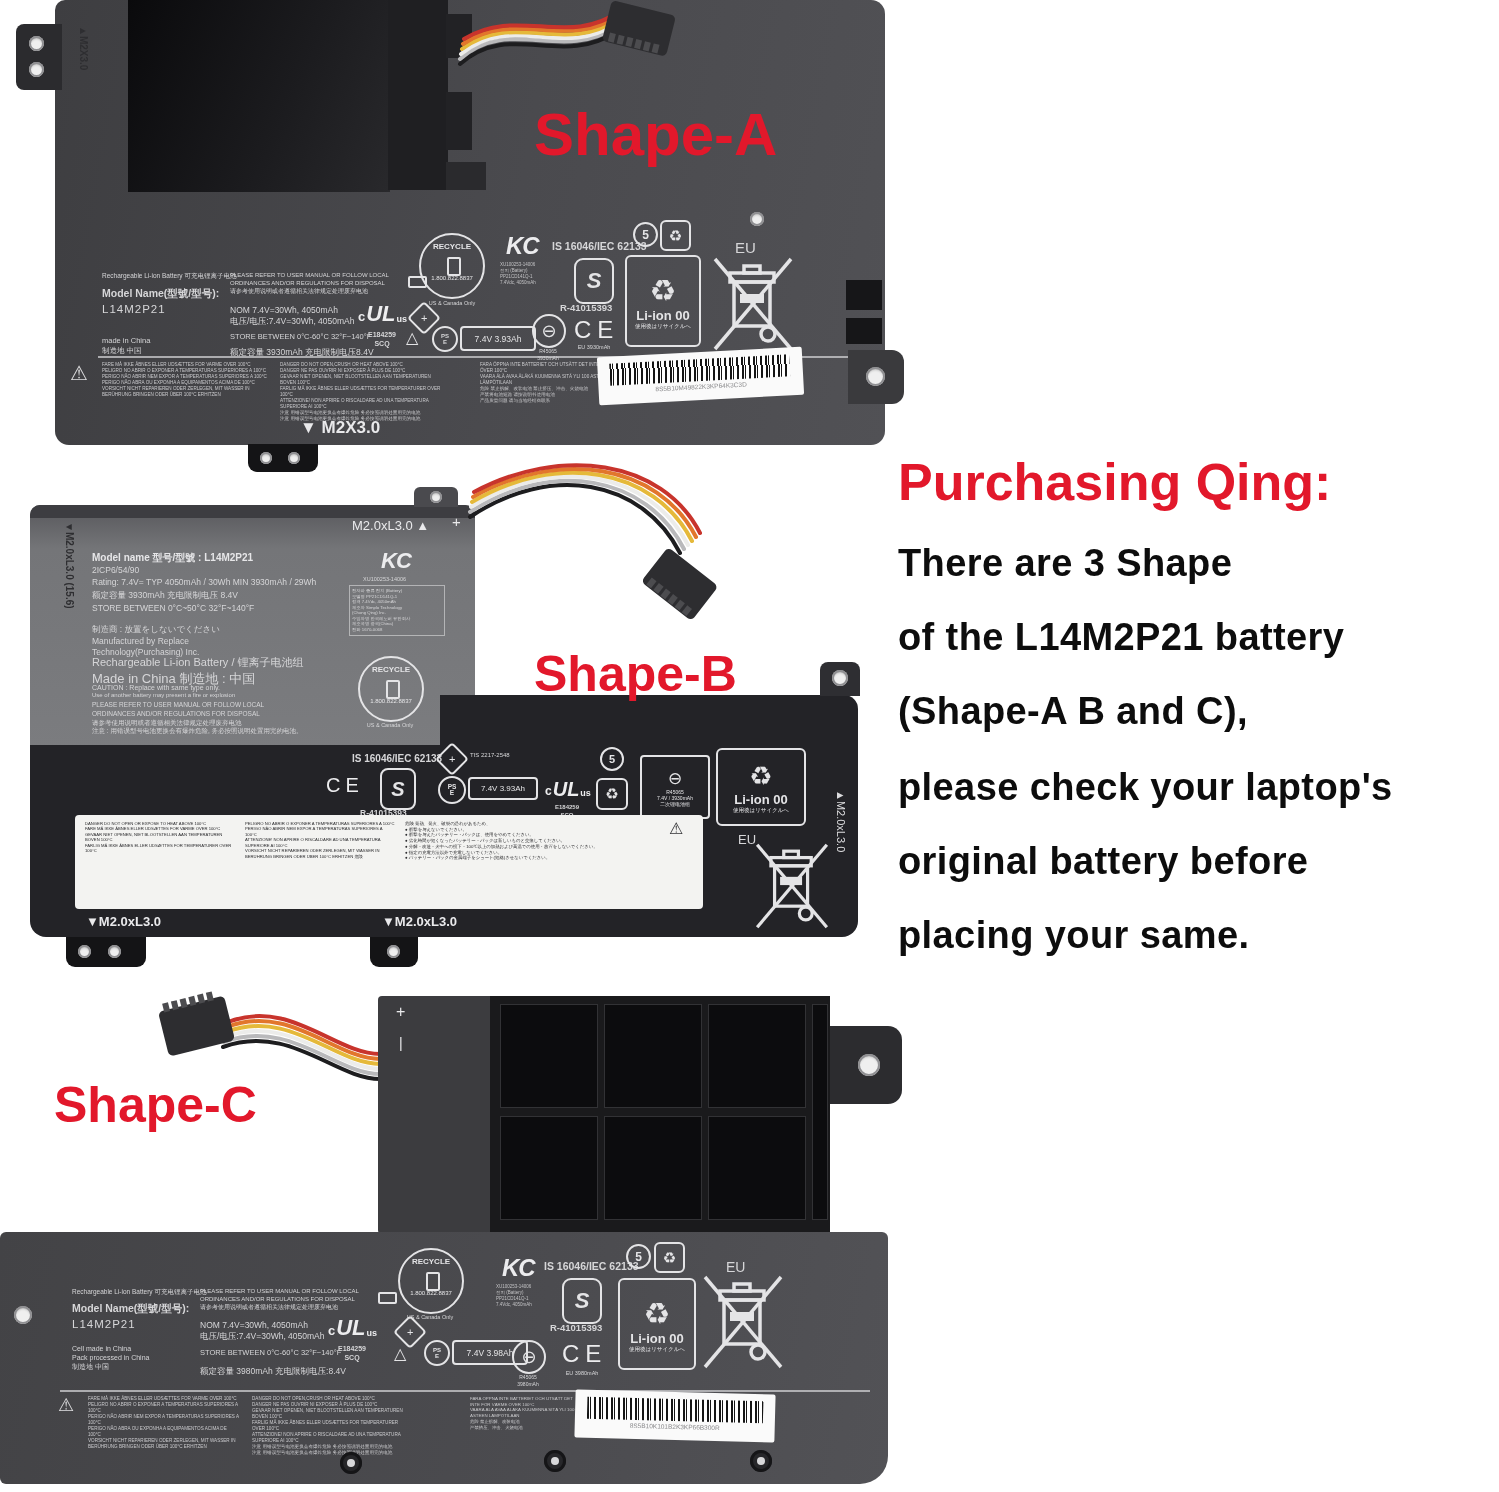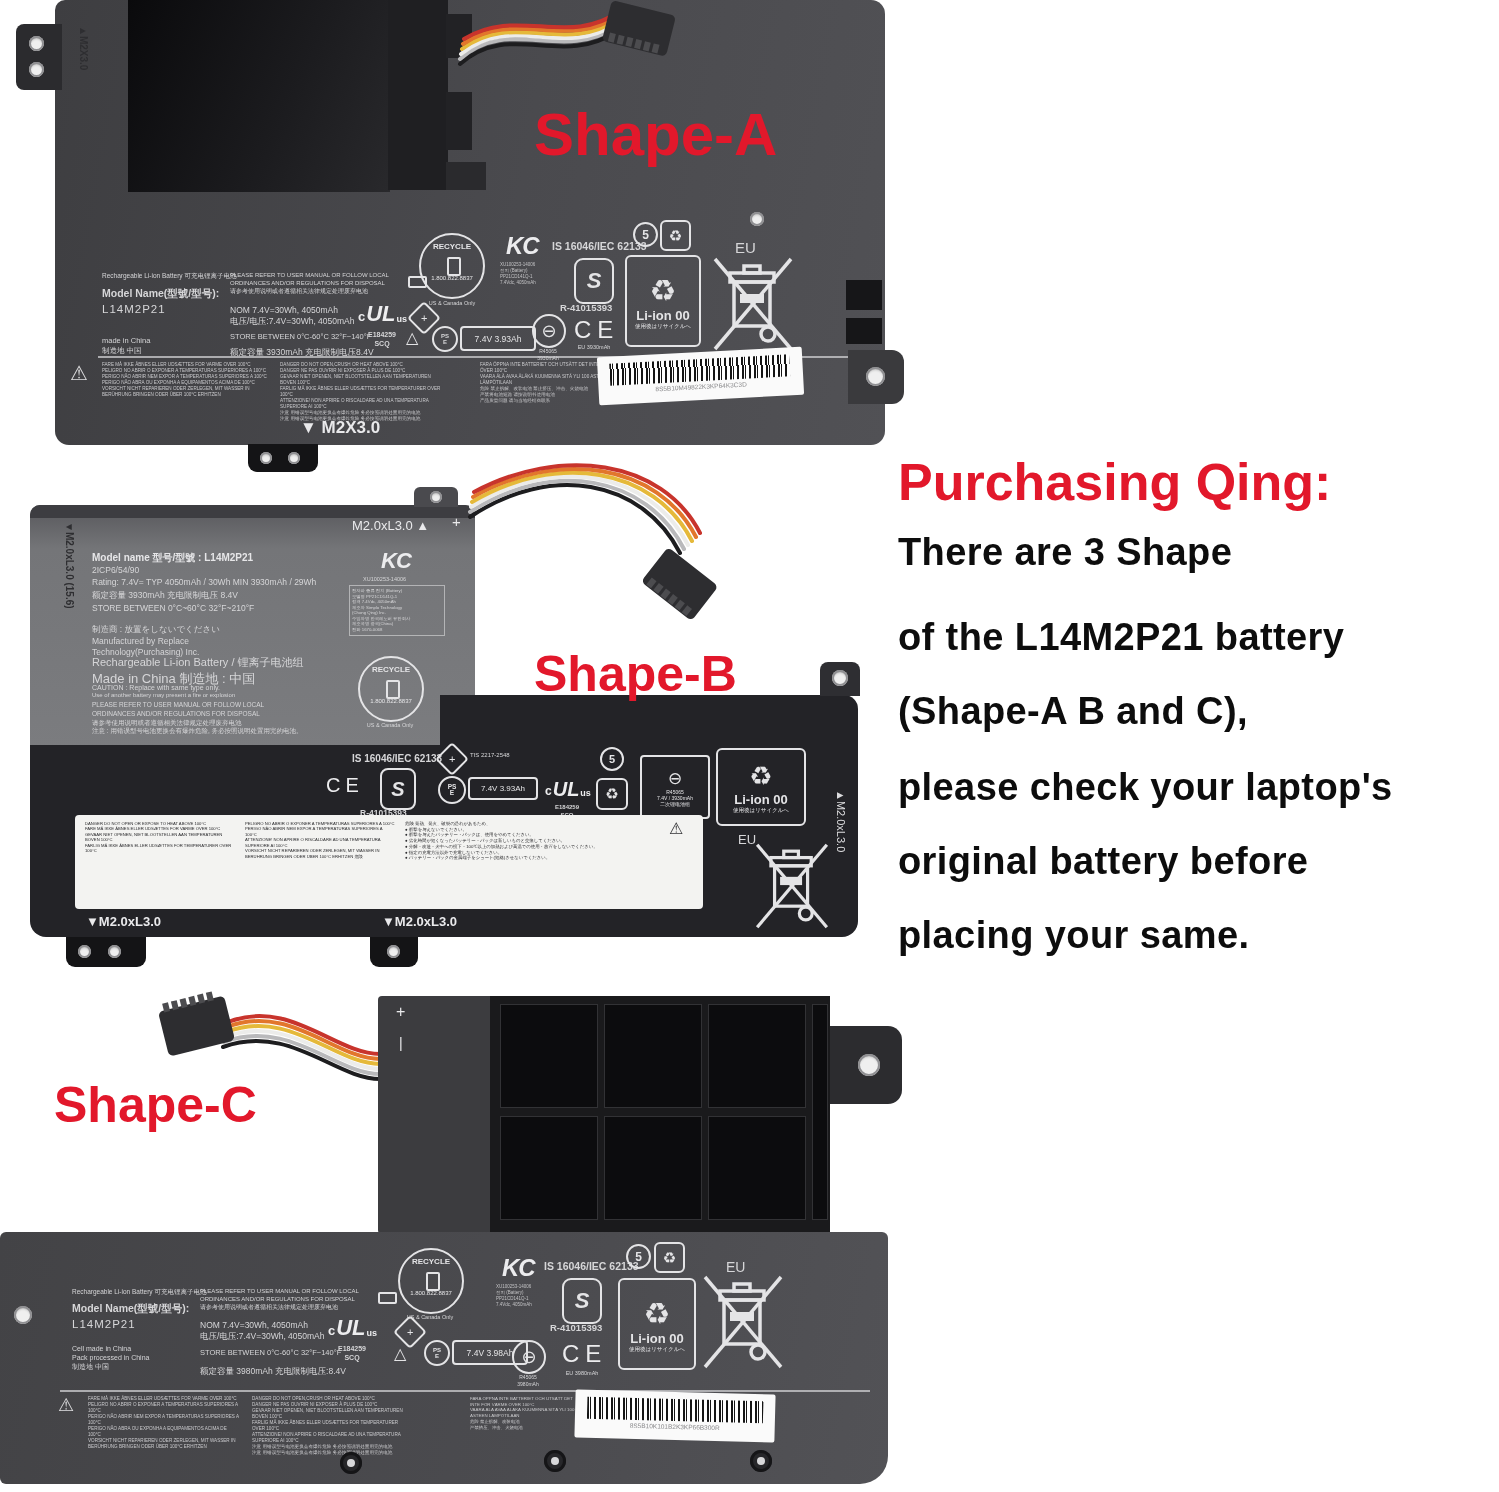--- a/index.html
+++ b/index.html
@@ -185,21 +185,21 @@
   </div>
   <div class="tab" style="left:248px;top:444px;width:70px;height:28px;border-radius:0 0 9px 9px;background:#141416">
     <div class="hole" style="left:12px;top:8px;width:12px;height:12px"></div>
     <div class="hole" style="left:40px;top:8px;width:12px;height:12px"></div>
   </div>
 </div>
 <div class="red" style="left:534px;top:100px;font-size:60px">Shape-A</div>
 
 <div>
   <div class="red" style="left:898px;top:452px;font-size:52px">Purchasing Qing:</div>
-  <div class="noteline" style="left:898px;top:531px">There are 3 Shape</div>
+  <div class="noteline" style="left:898px;top:542px">There are 3 Shape</div>
   <div class="noteline" style="left:898px;top:616px">of the L14M2P21 battery</div>
   <div class="noteline" style="left:898px;top:690px">(Shape-A  B and C),</div>
   <div class="noteline" style="left:898px;top:766px">please check your laptop's</div>
   <div class="noteline" style="left:898px;top:840px">original battery before</div>
   <div class="noteline" style="left:898px;top:914px">placing your same.</div>
 </div>
 
 <div class="abs" style="left:0;top:480px;width:1499px;height:500px;top:480px">
   <div class="abs" style="left:30px;top:25px;width:445px;height:243px;border-radius:10px 10px 0 0;background:linear-gradient(#57575b,#747578 18%,#7b7c7f)"></div>
   <div class="abs" style="left:30px;top:25px;width:445px;height:13px;border-radius:10px 10px 0 0;background:#3d3d41"></div>
@@ -244,21 +244,21 @@
 제조자  Simplo Technology
 (Chong Qing) Inc.
 수입자명  한국레노버 유한회사
 제조국명  중국(China)
 전화  1670-0068</div>
   </div>
   <div class="t" style="left:92px;top:71px;font-size:10px;font-weight:bold;color:#e6e6e8">Model name 型号/型號 : L14M2P21</div>
   <div class="t" style="left:92px;top:85px;font-size:8.5px">2ICP6/54/90</div>
   <div class="t" style="left:92px;top:97px;font-size:8.5px">Rating: 7.4V= TYP 4050mAh / 30Wh MIN 3930mAh / 29Wh</div>
   <div class="t" style="left:92px;top:110px;font-size:8.5px">额定容量 3930mAh    充电限制电压 8.4V</div>
-  <div class="t" style="left:92px;top:123px;font-size:8.5px">STORE BETWEEN 0°C~60°C    32°F~210°F</div>
+  <div class="t" style="left:92px;top:123px;font-size:8.5px">STORE BETWEEN 0°C~50°C    32°F~140°F</div>
   <div class="t" style="left:92px;top:144px;font-size:8.5px">制造商 : 放置をしないでください</div>
   <div class="t" style="left:92px;top:156px;font-size:8.5px">Manufactured by Replace</div>
   <div class="t" style="left:92px;top:167px;font-size:8.5px">Technology(Purchasing) Inc.</div>
   <div class="t" style="left:92px;top:175px;font-size:11px">Rechargeable Li-ion Battery / 锂离子电池组</div>
   <div class="t" style="left:92px;top:191px;font-size:13px">Made in China   制造地 : 中国</div>
   <div class="t" style="left:92px;top:203px;font-size:7px">CAUTION : Replace with same type only.</div>
   <div class="t" style="left:92px;top:212px;font-size:6px">Use of another battery may present a fire or explosion</div>
   <div class="t" style="left:92px;top:221px;font-size:6.5px;line-height:1.35">PLEASE REFER TO USER MANUAL OR FOLLOW LOCAL
 ORDINANCES AND/OR REGULATIONS FOR DISPOSAL
 请参考使用说明或者遵循相关法律规定处理废弃电池

